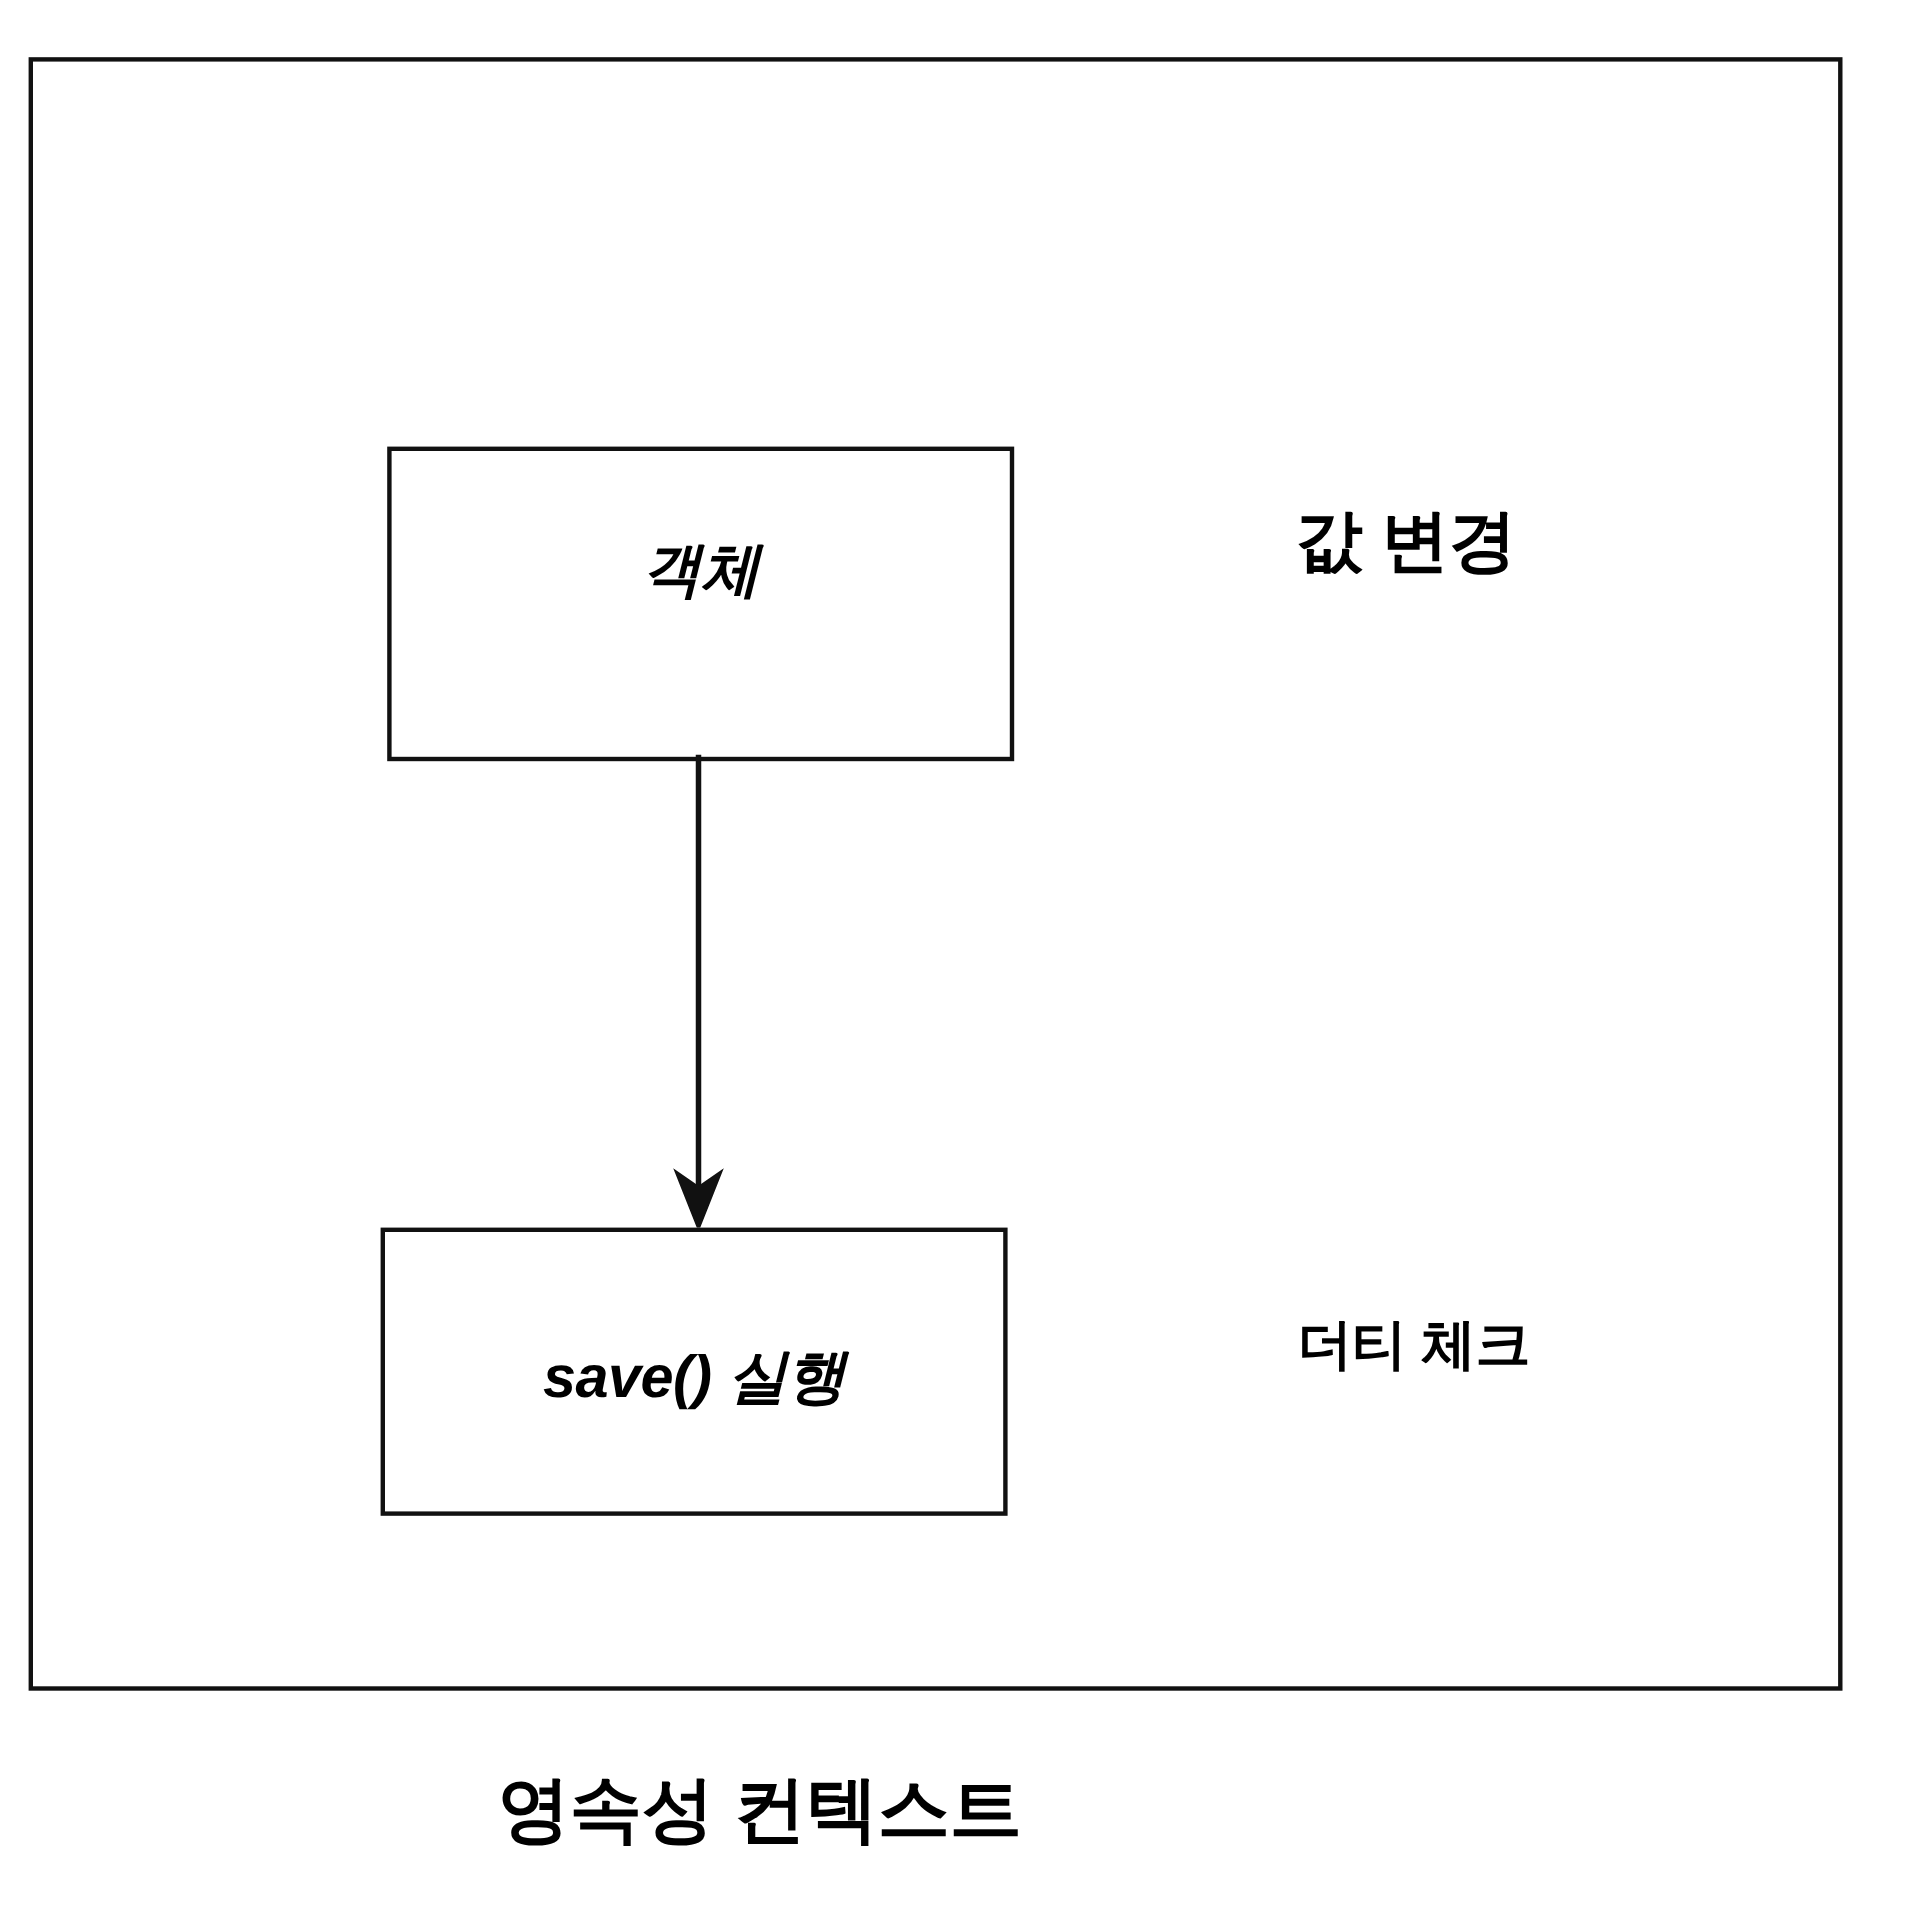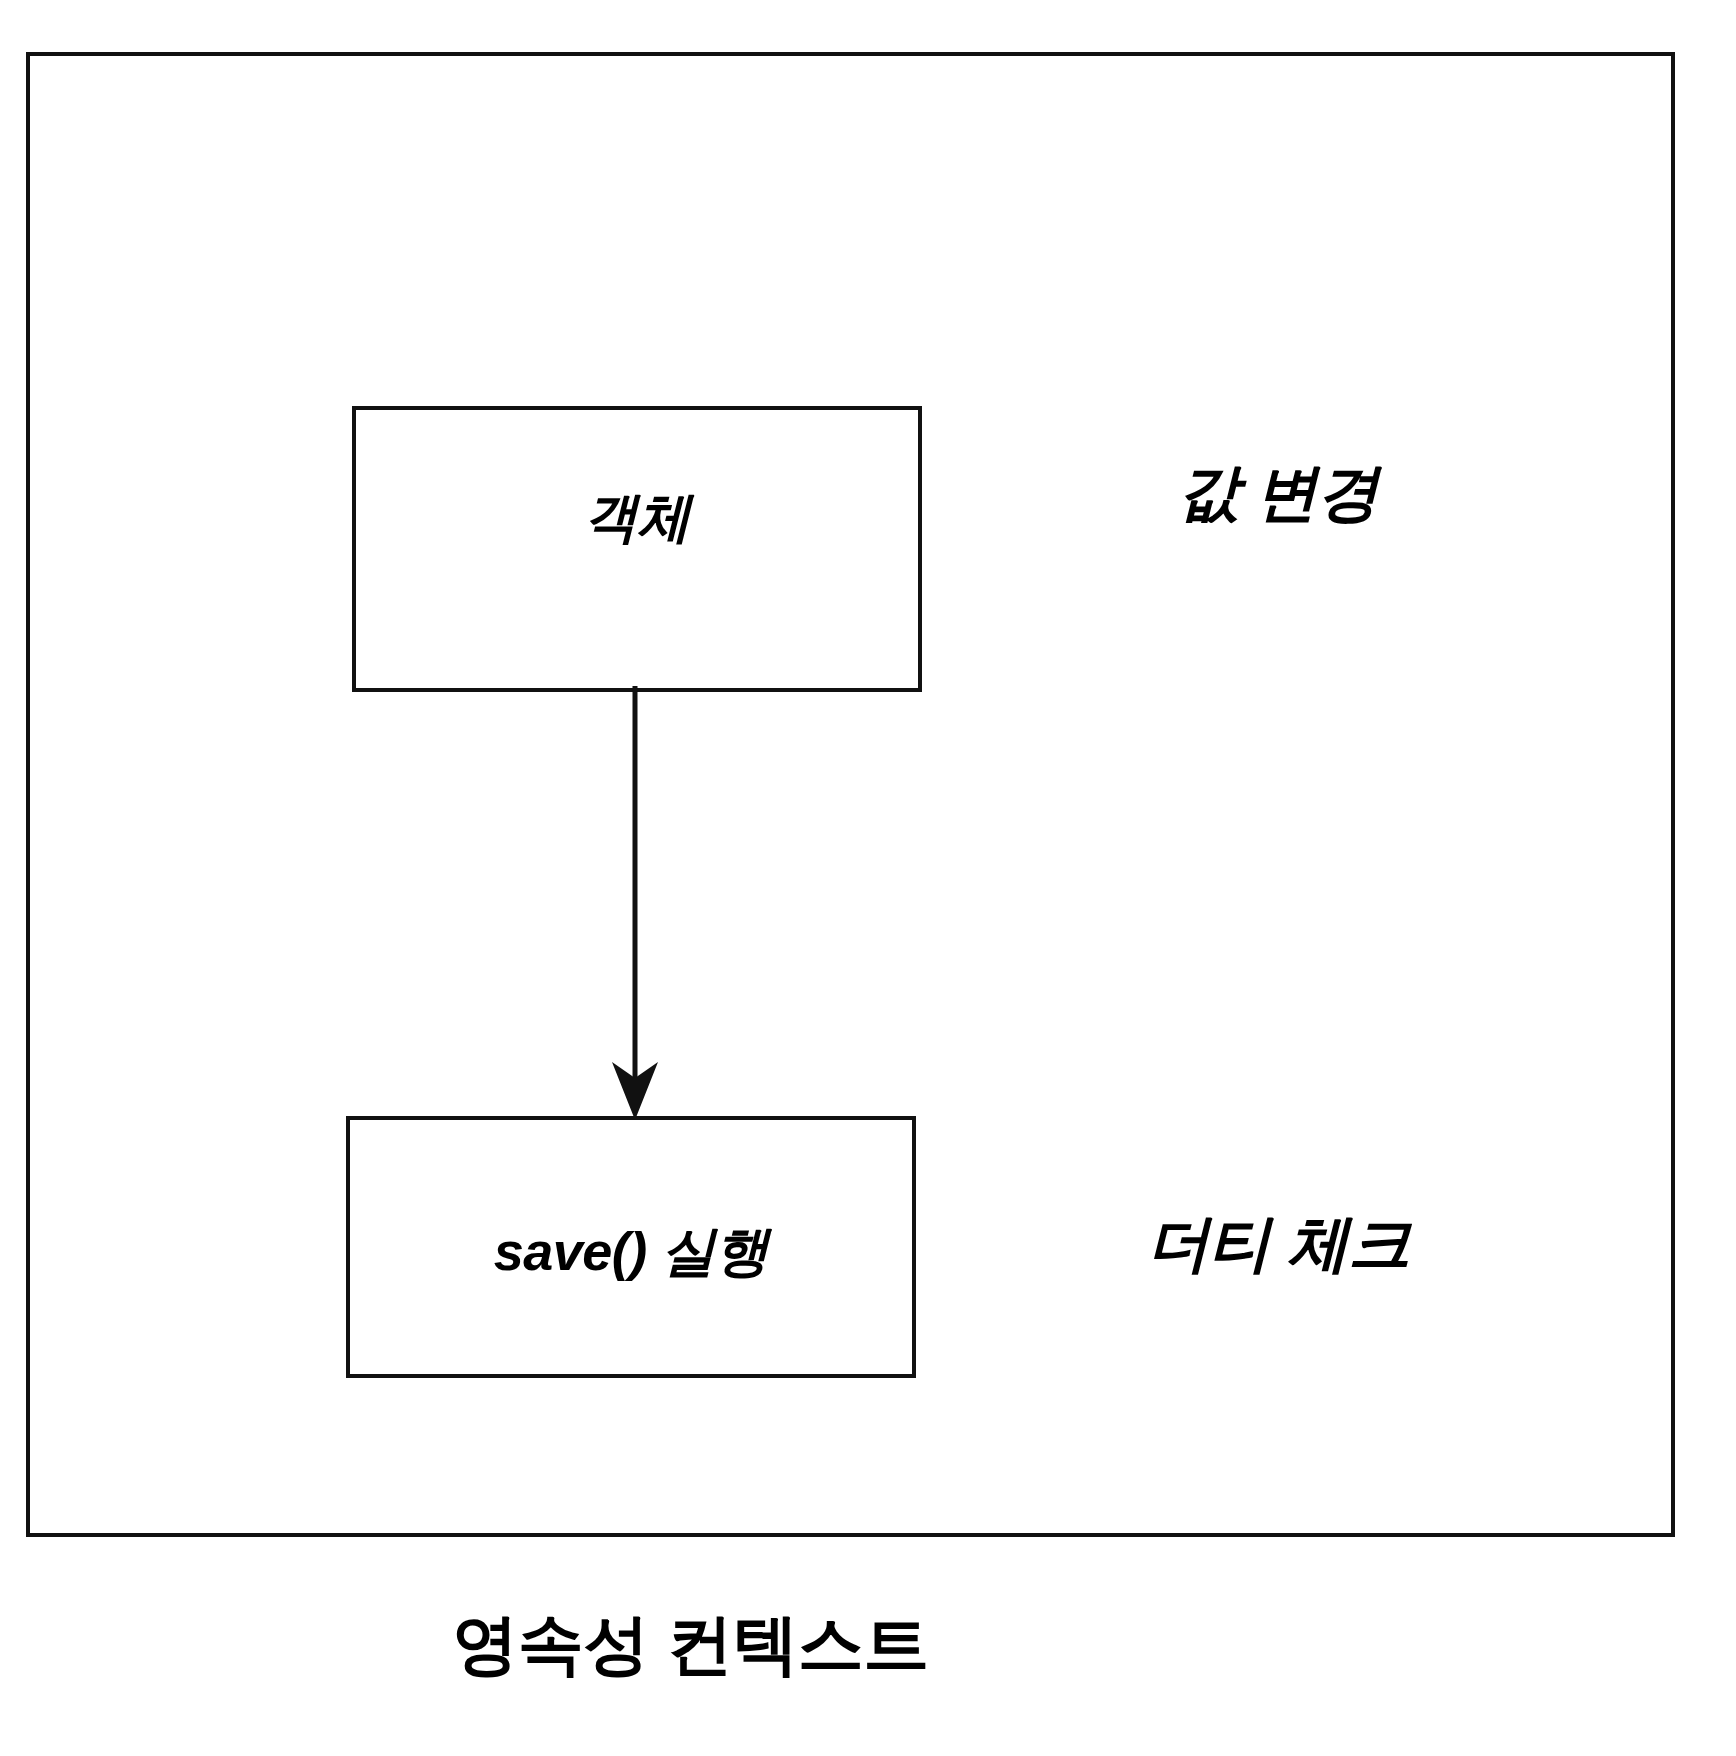--- a/index.html
+++ b/index.html
@@ -83,33 +83,32 @@
   }
 
   
   .annotation {
     position: absolute;
     font-weight: 700;
     color: #000000;
     white-space: pre;
     line-height: 1.18;
     letter-spacing: -0.5px;
-    font-style: italic;
   }
   #annot-value-change {
     left: 1147px;
     top: 400px;
     font-size: 62px;
   }
   #annot-dirty-check {
-    left: 1017px;
+    left: 965px;
     top: 1078px;
     width: 500px;
-    text-align: left;
-    font-size: 62px;
+    text-align: center;
+    font-size: 50px;
   }
   #annot-dirty-check .line2 {
     display: block;
   }
 
   
   #caption {
     position: absolute;
     left: 0;
     top: 1600px;

